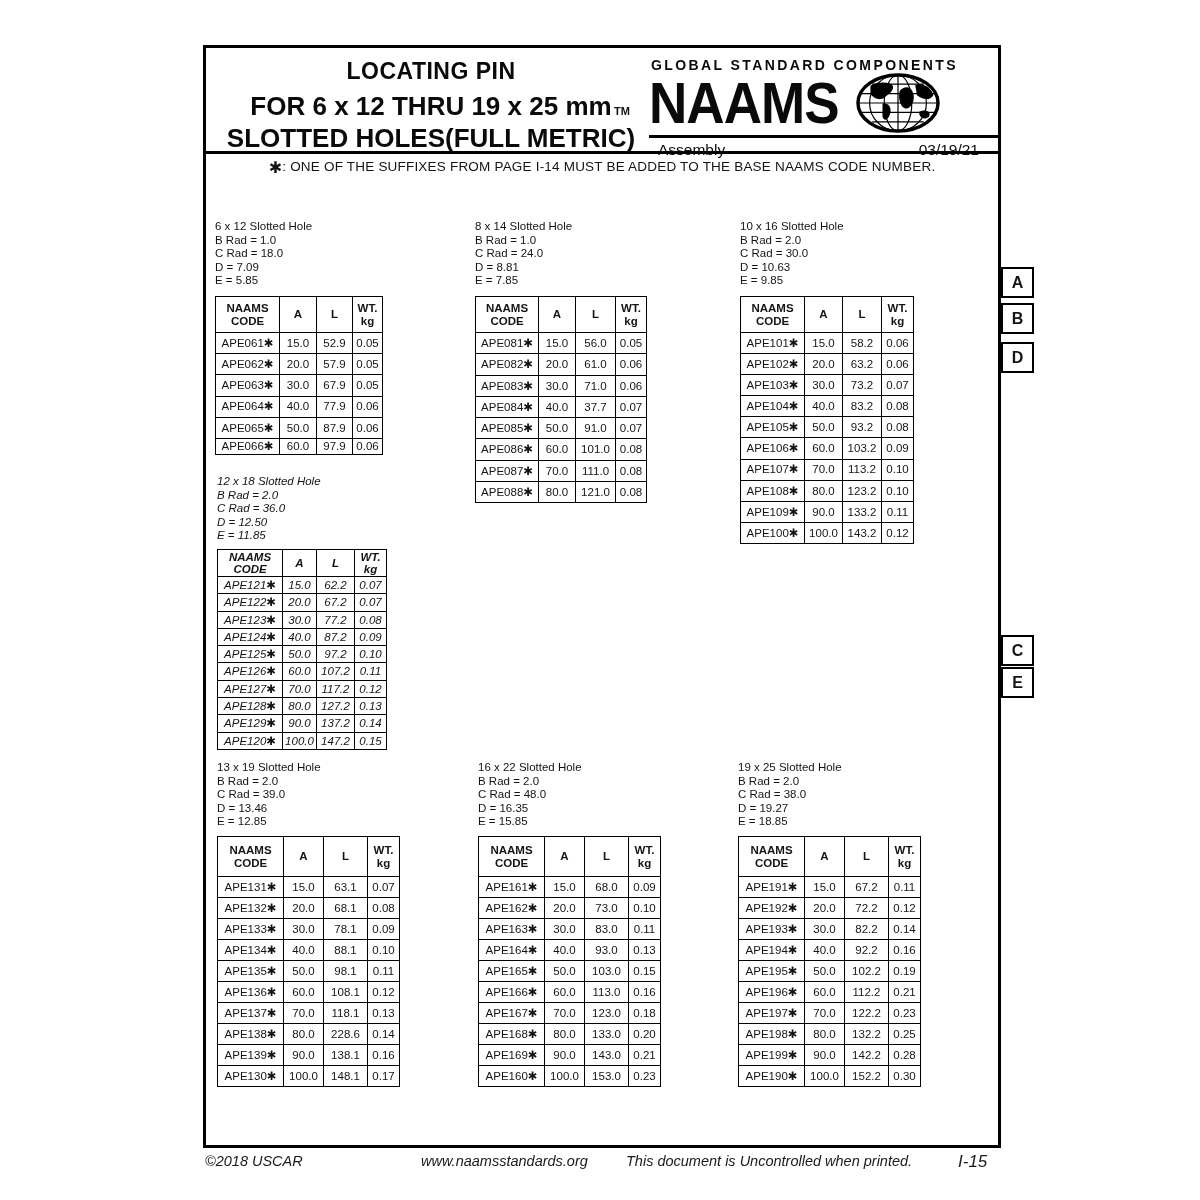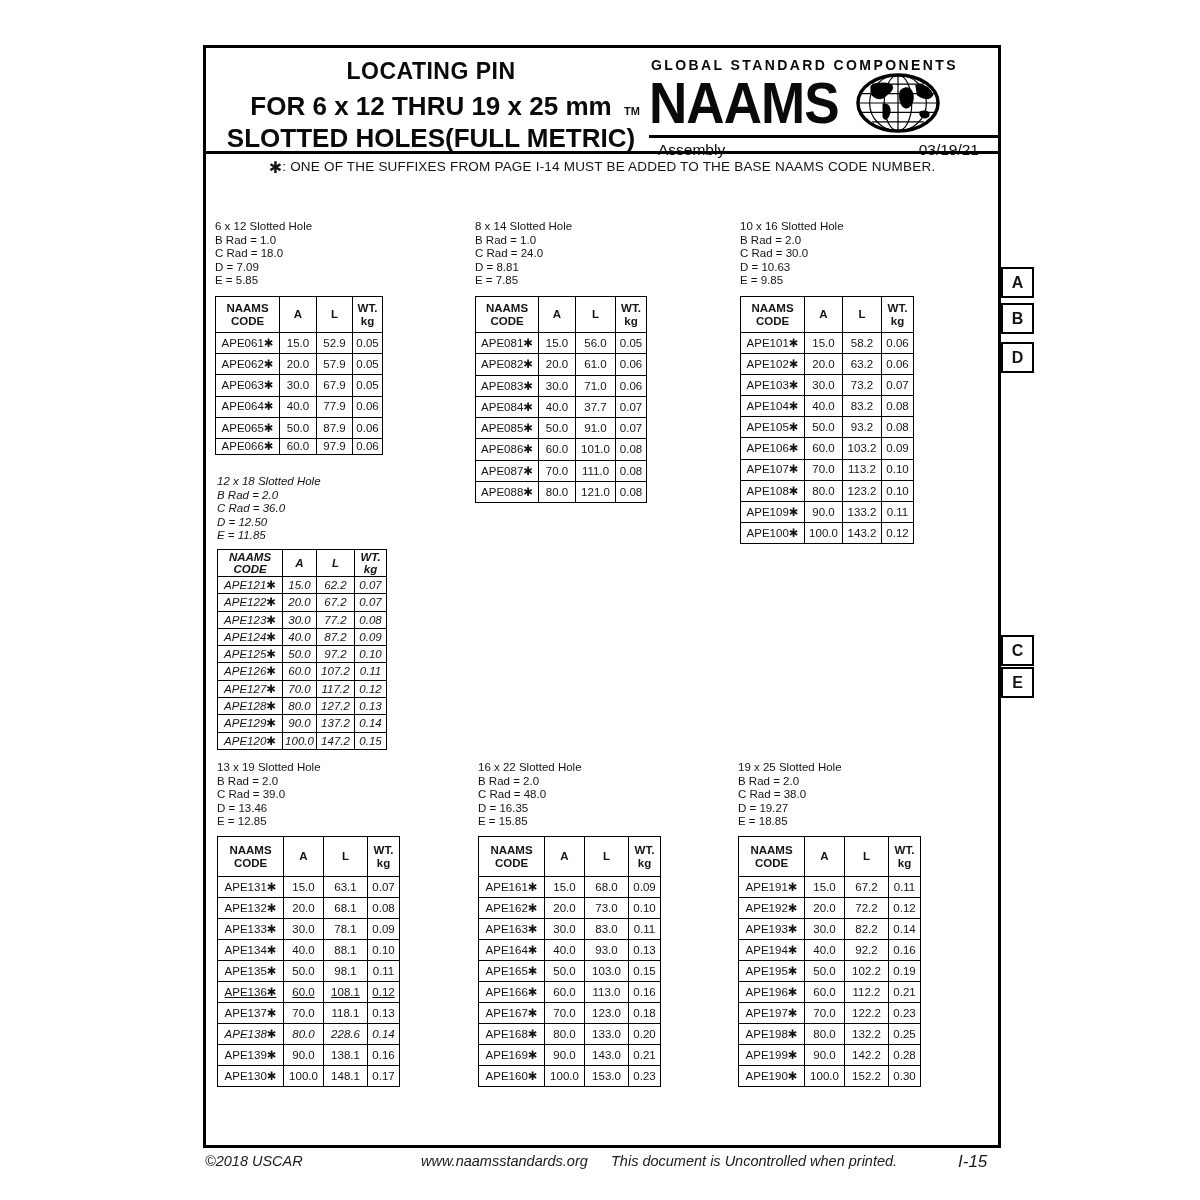--- a/index.html
+++ b/index.html
@@ -8,21 +8,21 @@
   
   .main-box{position:absolute;left:203px;top:45px;width:798px;height:1103px;
             border:3px solid #000;box-sizing:border-box;background:#fff;}
   .header-box{position:absolute;left:0;top:0;width:100%;height:106px;
               border-bottom:3px solid #000;box-sizing:border-box;}
   
   .title-block{position:absolute;left:5px;top:5px;width:440px;text-align:center;color:#0a0a0a;}
   .title-l1{font-size:23px;line-height:37px;font-weight:900;letter-spacing:.5px;}
   .title-l2{font-size:26px;line-height:33px;font-weight:800;}
   .title-l3{font-size:26px;line-height:31px;font-weight:800;}
-  .tm-mark{position:absolute;left:418px;top:57px;font-size:11px;font-weight:900;}
+  .tm-mark{position:absolute;left:408px;top:57px;font-size:11px;font-weight:900;}
   
   .logo-block{position:absolute;left:443px;top:0;width:352px;}
   .brand-banner{padding-top:9px;padding-left:2px;font-size:14px;font-weight:900;
                 letter-spacing:2.4px;white-space:nowrap;color:#0a0a0a;}
   .brand-row{display:flex;align-items:center;height:58px;margin-top:1px;}
   .brand-name{font-size:57px;font-weight:900;letter-spacing:-1px;line-height:56px;
               transform:scaleX(.93);transform-origin:left center;color:#0a0a0a;}
   .globe{margin-left:0px;flex:0 0 auto;}
   .brand-rule{border-top:3px solid #000;margin-top:3px;width:100%;}
   .brand-sub{display:flex;justify-content:space-between;padding:3px 22px 0 9px;
@@ -505,33 +505,33 @@
               <td>40.0</td>
               <td>88.1</td>
               <td>0.10</td>
             </tr>
             <tr style="height: 21px;">
               <td>APE135✱</td>
               <td>50.0</td>
               <td>98.1</td>
               <td>0.11</td>
             </tr>
-            <tr style="height: 21px; text-decoration: underline;">
+            <tr style="height: 21px;">
               <td>APE136✱</td>
               <td>60.0</td>
               <td>108.1</td>
               <td>0.12</td>
             </tr>
             <tr style="height: 21px;">
               <td>APE137✱</td>
               <td>70.0</td>
               <td>118.1</td>
               <td>0.13</td>
             </tr>
-            <tr style="height: 21px; font-style: italic;">
+            <tr style="height: 21px;">
               <td>APE138✱</td>
               <td>80.0</td>
               <td>228.6</td>
               <td>0.14</td>
             </tr>
             <tr style="height: 21px;">
               <td>APE139✱</td>
               <td>90.0</td>
               <td>138.1</td>
               <td>0.16</td>
@@ -742,16 +742,16 @@
     </div>
 
   <div class="side-tab" style="top:267px">A</div>
   <div class="side-tab" style="top:303px">B</div>
   <div class="side-tab" style="top:342px">D</div>
   <div class="side-tab" style="top:635px">C</div>
   <div class="side-tab" style="top:667px">E</div>
 
   <div class="footer-item" style="left:205px">©2018 USCAR</div>
   <div class="footer-item" style="left:421px">www.naamsstandards.org</div>
-  <div class="footer-item" style="left:611px">This document is Uncontrolled when printed.</div>
+  <div class="footer-item" style="left:626px">This document is Uncontrolled when printed.</div>
   <div class="footer-item page-num" style="left:958px">I-15</div>
 
 </div>
 
 </body></html>

